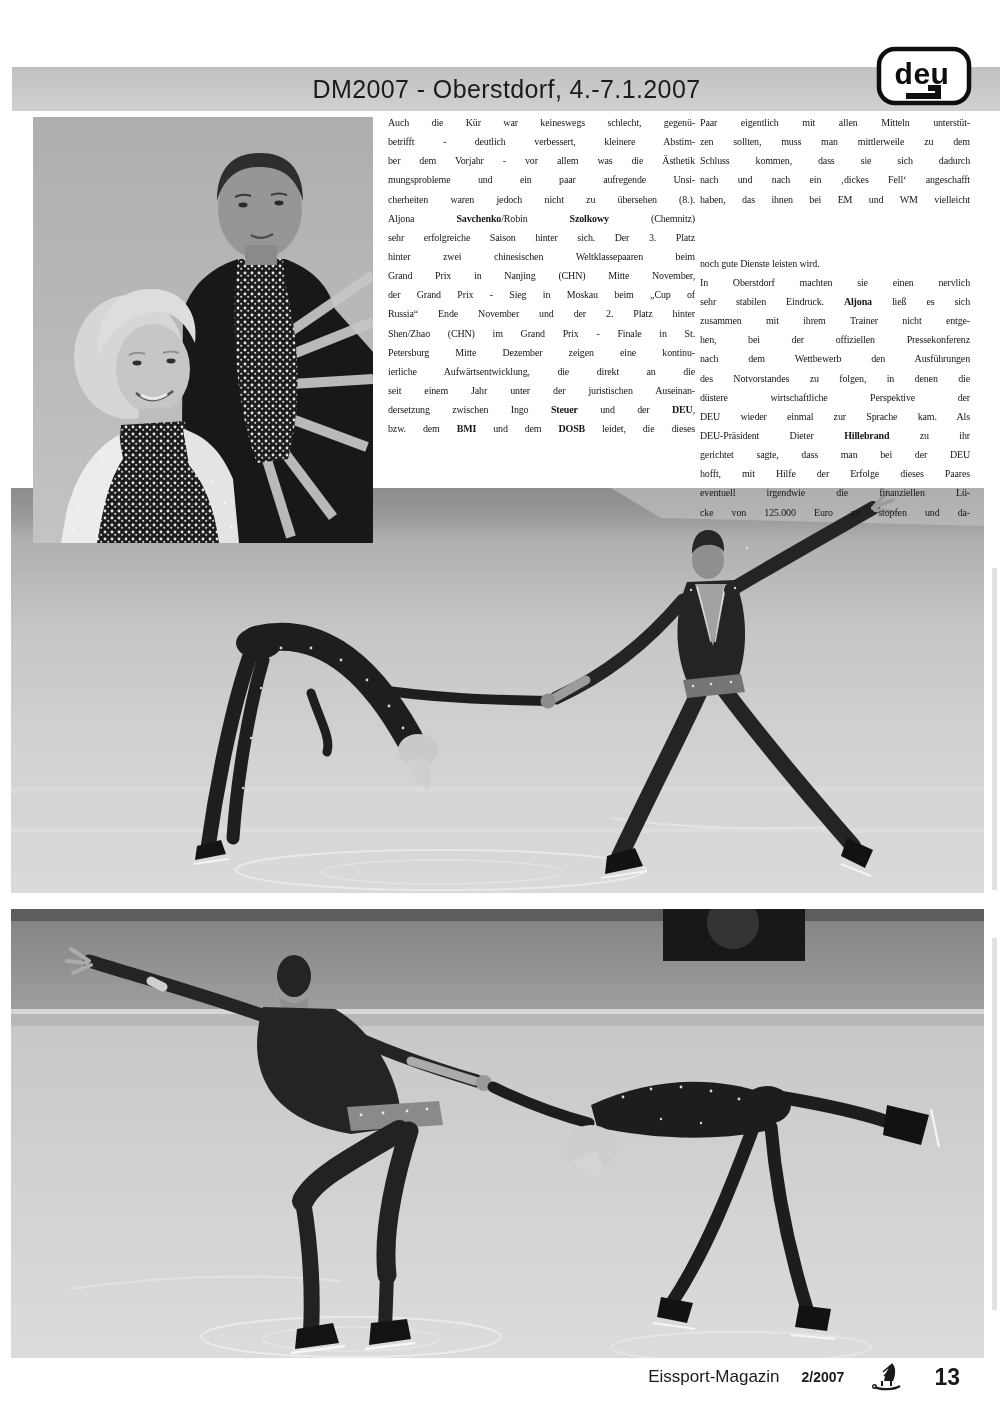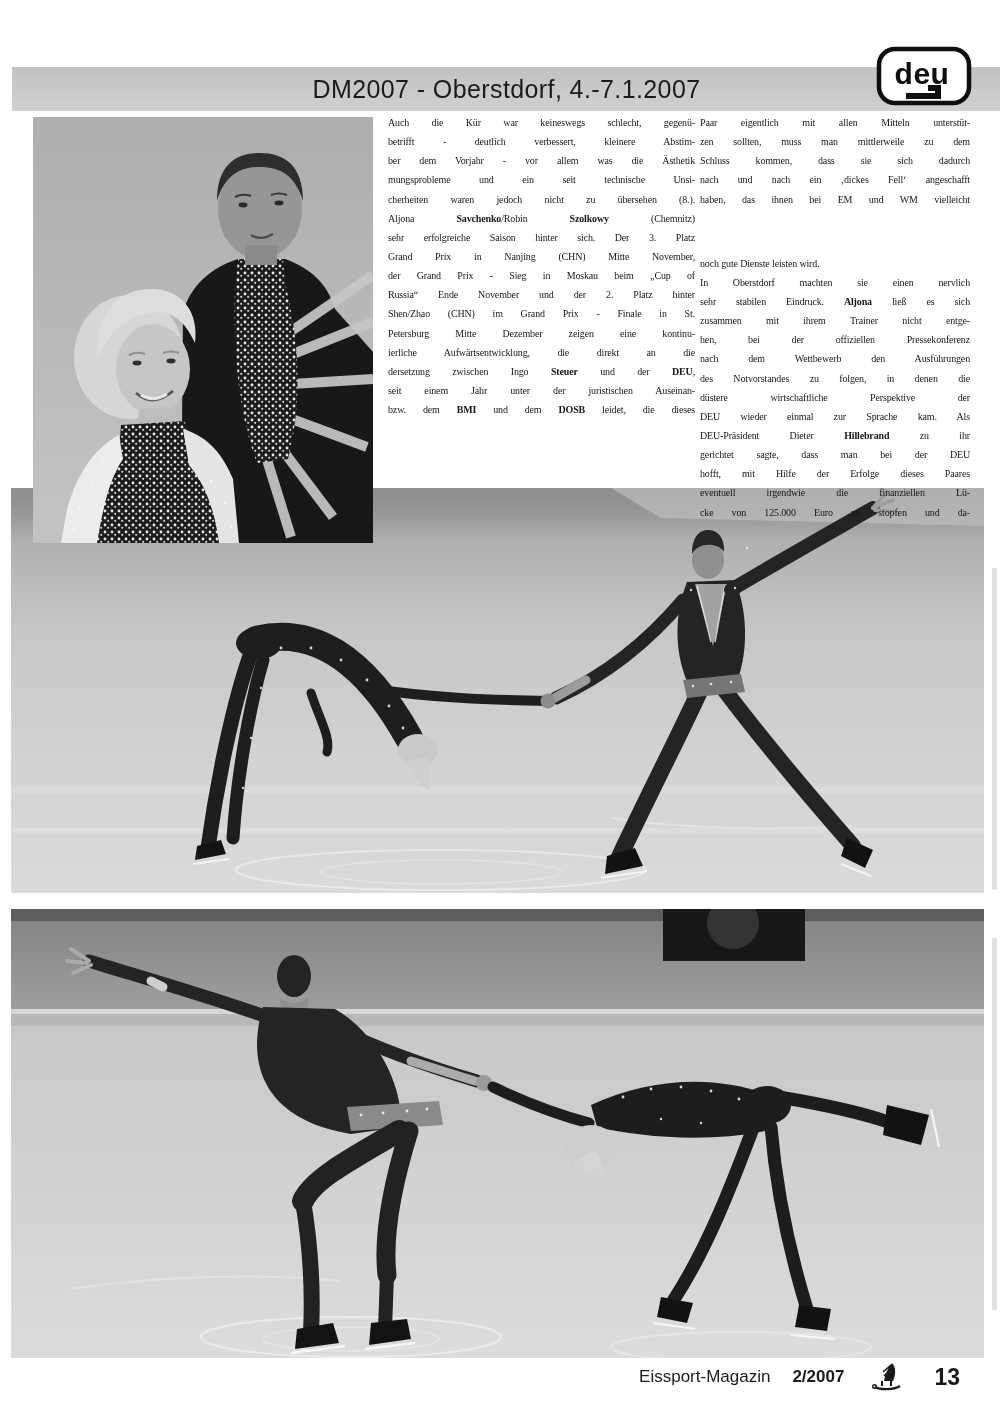--- a/index.html
+++ b/index.html
@@ -23,21 +23,21 @@
   .photo{position:absolute;overflow:hidden;}
   .photo svg{display:block;width:100%;height:100%;}
   .photo-portrait{left:33px;top:117px;width:340px;height:426px;z-index:4;}
   .photo-mid{left:11px;top:488px;width:973px;height:405px;z-index:1;}
   .photo-bottom{left:11px;top:909px;width:973px;height:449px;z-index:1;}
   
   .footer{position:absolute;left:560px;top:1360px;width:400px;height:34px;
           display:flex;align-items:center;justify-content:flex-end;gap:26px;
           font-family:"Liberation Sans",sans-serif;color:#1a1a1a;}
   .footer .mag{font-size:17px;}
-  .footer .issue{font-size:17px;font-weight:bold;margin-left:-4px;}
+  .footer .issue{font-size:14px;font-weight:bold;margin-left:-4px;}
   .footer .pagenum{font-size:23px;font-weight:bold;margin-left:4px;}
   .skate-icon{width:34px;height:30px;}
   
   .artifact{position:absolute;width:5px;background:#d9d9d9;opacity:.8;z-index:0;}
   .artifact.a1{left:992px;top:568px;height:322px;}
   .artifact.a2{left:992px;top:938px;height:372px;}
 </style>
 </head>
 <body>
 
@@ -52,32 +52,33 @@
       <rect x="3" y="3" width="90" height="54" rx="16" fill="#ffffff" stroke="#0e0e0e" stroke-width="4.5"></rect>
       <text x="46" y="38" text-anchor="middle" font-family="Liberation Sans, sans-serif" font-size="30" font-weight="bold" fill="#0e0e0e" letter-spacing="0.5">deu</text>
       <path d="M30,50 L62,50 L62,42 L52,42" fill="none" stroke="#0e0e0e" stroke-width="6"></path>
     </svg>
   </div>
 
   <div class="col col-1">
       <div class="line"><span>Auch die Kür war keineswegs schlecht, gegenü-</span></div>
       <div class="line"><span>betrifft - deutlich verbessert, kleinere Abstim-</span></div>
       <div class="line"><span>ber dem Vorjahr - vor allem was die Ästhetik</span></div>
-      <div class="line"><span>mungsprobleme und ein seit technische Unsi-</span></div>
+      <div class="line"><span>mungsprobleme und ein paar aufregende Unsi-</span></div>
       <div class="line"><span>cherheiten waren jedoch nicht zu übersehen (8.).</span></div>
       <div class="line"><span>Aljona </span><span class="b">Savchenko</span><span>/Robin </span><span class="b">Szolkowy</span><span> (Chemnitz)</span></div>
       <div class="line"><span>sehr erfolgreiche Saison hinter sich. Der 3. Platz</span></div>
+      <div class="line"><span>hinter zwei chinesischen Weltklassepaaren beim</span></div>
       <div class="line"><span>Grand Prix in Nanjing (CHN) Mitte November,</span></div>
       <div class="line"><span>der Grand Prix - Sieg in Moskau beim „Cup of</span></div>
       <div class="line"><span>Russia“ Ende November und der 2. Platz hinter</span></div>
       <div class="line"><span>Shen/Zhao (CHN) im Grand Prix - Finale in St.</span></div>
       <div class="line"><span>Petersburg Mitte Dezember zeigen eine kontinu-</span></div>
       <div class="line"><span>ierliche Aufwärtsentwicklung, die direkt an die</span></div>
+      <div class="line"><span>seit einem Jahr unter der juristischen Auseinan-</span></div>
       <div class="line"><span>dersetzung zwischen Ingo </span><span class="b">Steuer</span><span> und der </span><span class="b">DEU</span><span>,</span></div>
-      <div class="line"><span>seit einem Jahr unter der juristischen Auseinan-</span></div>
       <div class="line"><span>bzw. dem </span><span class="b">BMI</span><span> und dem </span><span class="b">DOSB</span><span> leidet, die dieses</span></div>
     </div>
   <div class="col col-2">
       <div class="line"><span>Paar eigentlich mit allen Mitteln unterstüt-</span></div>
       <div class="line"><span>zen sollten, muss man mittlerweile zu dem</span></div>
       <div class="line"><span>Schluss kommen, dass sie sich dadurch</span></div>
       <div class="line"><span>nach und nach ein ‚dickes Fell‘ angeschafft</span></div>
       <div class="line"><span>haben, das ihnen bei EM und WM vielleicht</span></div>
       <div class="line end"><span>noch gute Dienste leisten wird.</span></div>
       <div class="line"><span>In Oberstdorf machten sie einen nervlich</span></div>

